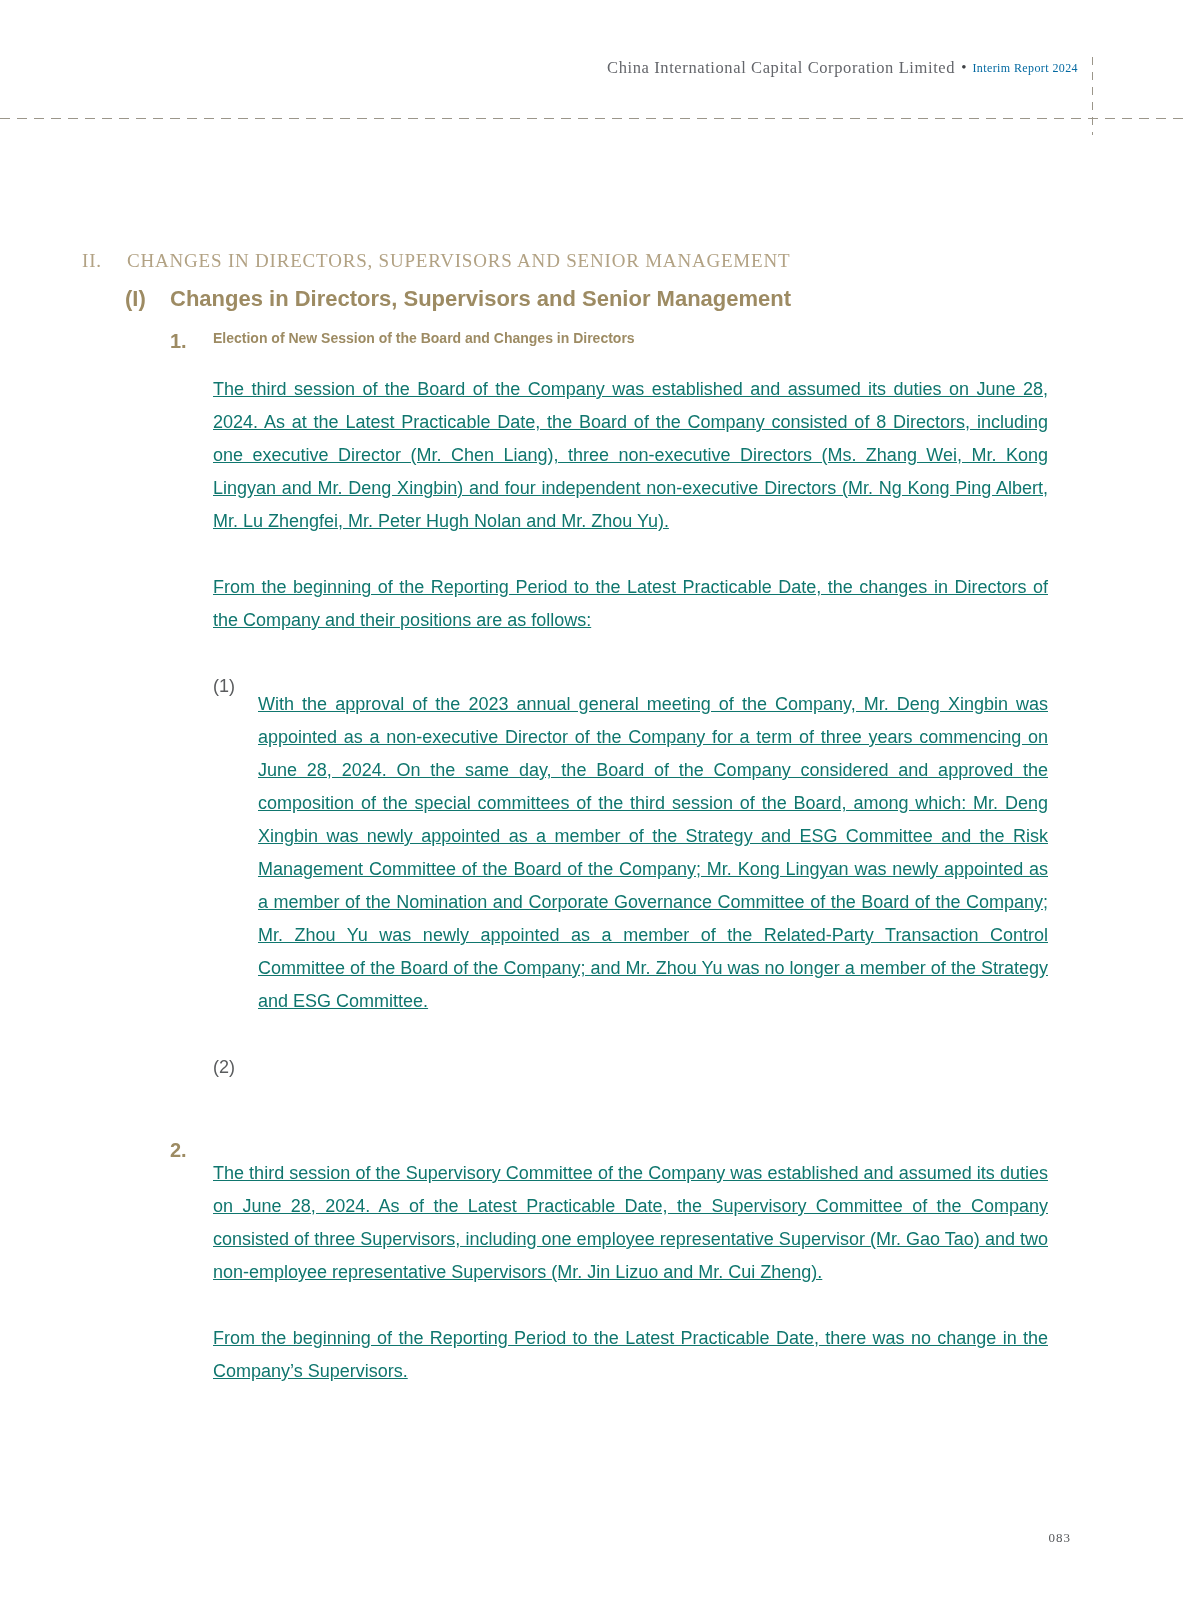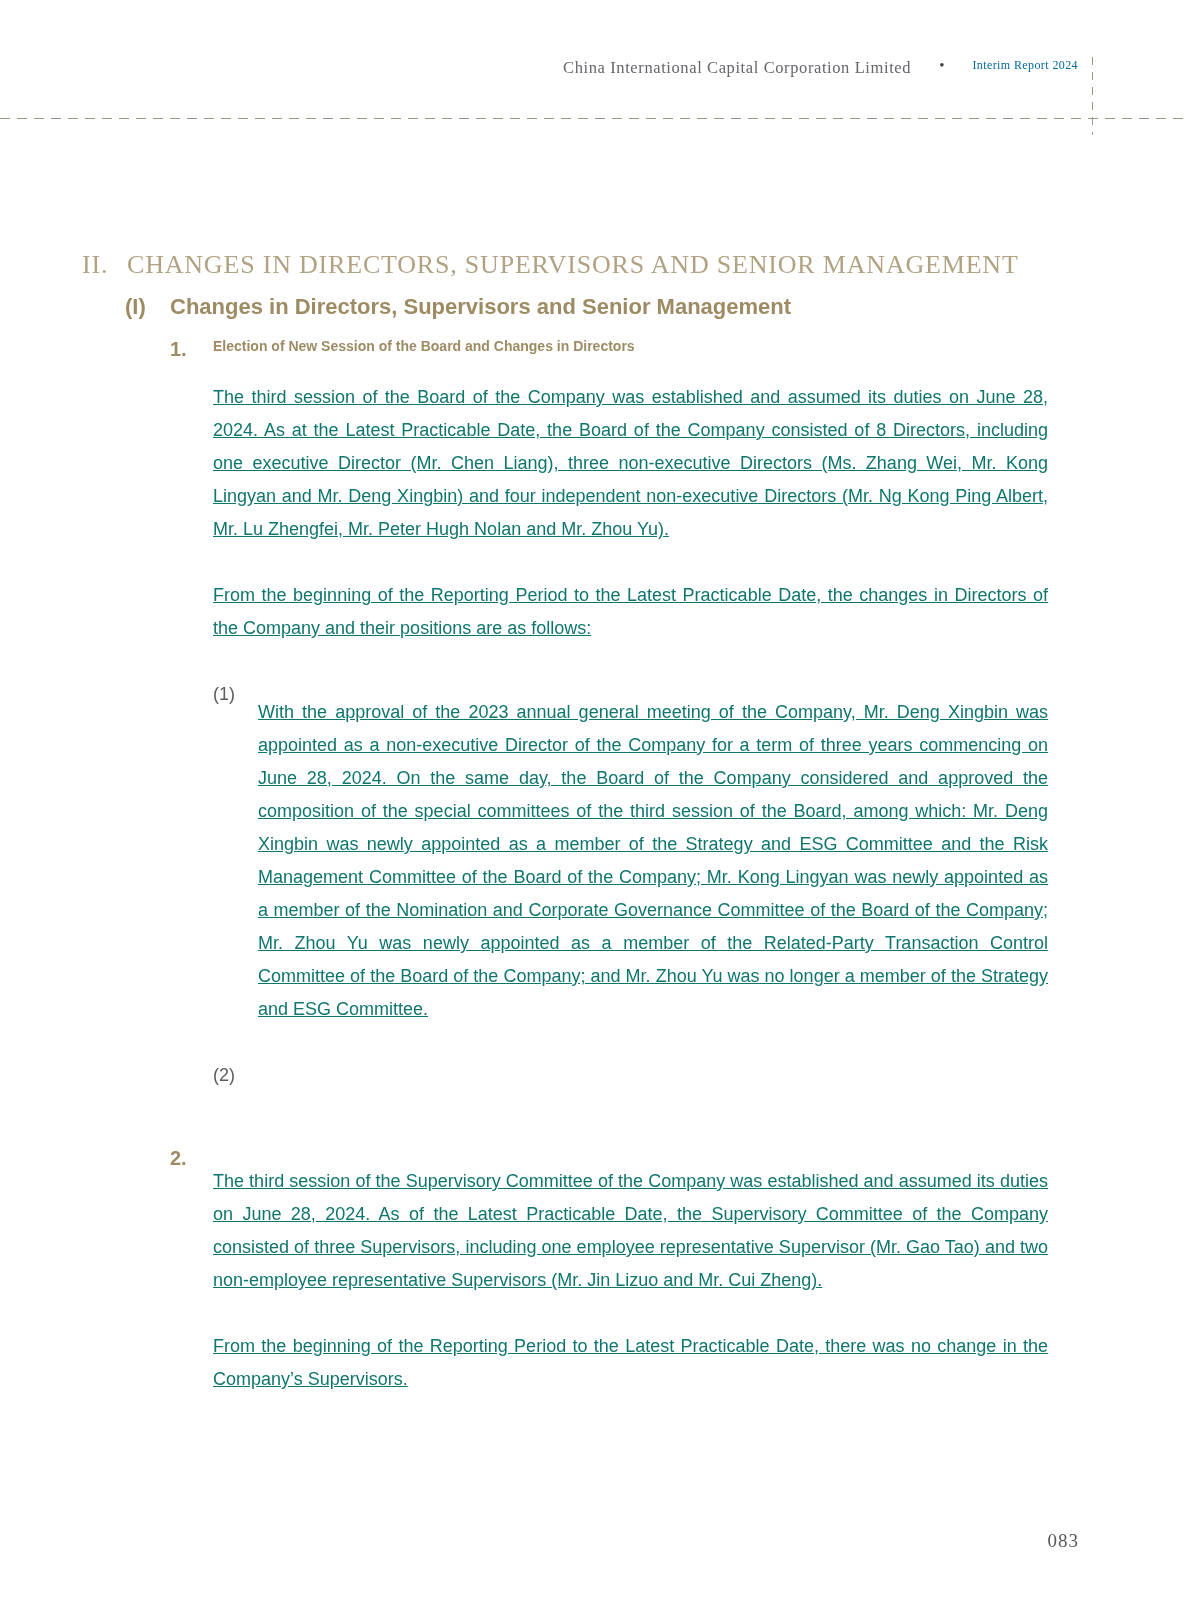--- a/index.html
+++ b/index.html
@@ -7,42 +7,42 @@
     position:relative;
     width:1190px;height:1615px;
     margin:0 auto;
     background:#ffffff;
     font-family:"Liberation Sans", sans-serif;
     overflow:hidden;
   }
   
   .header-row{
     position:absolute;top:58px;right:112px;
-    display:flex;align-items:flex-start;gap:28px;
+    display:flex;align-items:center;gap:6px;
     font-family:"Liberation Serif", serif;
   }
   .header-company{font-size:16.5px;color:#64666b;letter-spacing:.6px;}
   .header-bullet{font-size:15px;color:#3f4145;position:relative;top:-1px;}
   .header-report{font-size:12px;color:#0369a1;letter-spacing:.4px;}
   .dash-h{
     position:absolute;top:118px;left:0;width:1190px;height:1px;
     background:repeating-linear-gradient(90deg,#9b968a 0 10px,transparent 10px 17px);
   }
   .dash-v{
     position:absolute;top:57px;left:1092px;width:1px;height:78px;
     background:repeating-linear-gradient(180deg,#9b968a 0 8px,transparent 8px 15px);
   }
   
   .content{
     position:absolute;top:250px;left:82px;width:966px;
   }
   .main-heading{
     display:flex;
     font-family:"Liberation Serif", serif;
-    font-size:26px;color:#b2a284;letter-spacing:.8px;
+    font-size:19px;color:#b2a284;letter-spacing:.8px;
     margin-bottom:14px;
   }
   .main-heading .num{width:45px;flex:none;}
   .sub-heading{
     display:flex;margin-left:43px;
     font-size:22px;font-weight:bold;color:#9d8b63;
     margin-bottom:18px;
   }
   .sub-heading .num{width:45px;flex:none;}
   .section{display:flex;margin-left:88px;margin-bottom:22px;}
@@ -62,23 +62,23 @@
     text-decoration:underline;
   }
   .list-item{display:flex;margin-bottom:33px;}
   .list-item .marker{
     width:45px;flex:none;
     font-size:18px;line-height:33px;color:#5a5c5e;
   }
   .list-item .para{margin-bottom:0;width:790px;}
   
   .page-number{
-    position:absolute;top:1530px;right:111px;
+    position:absolute;top:1530px;right:119px;
     font-family:"Liberation Serif", serif;
-    font-size:19px;color:#55575a;letter-spacing:1px;
+    font-size:13px;color:#55575a;letter-spacing:1px;
   }
 </style>
 </head>
 <body>
 
 <div class="page">
 
   <div class="header-row">
     <span class="header-company">China International Capital Corporation Limited</span>
     <span class="header-bullet">•</span>

